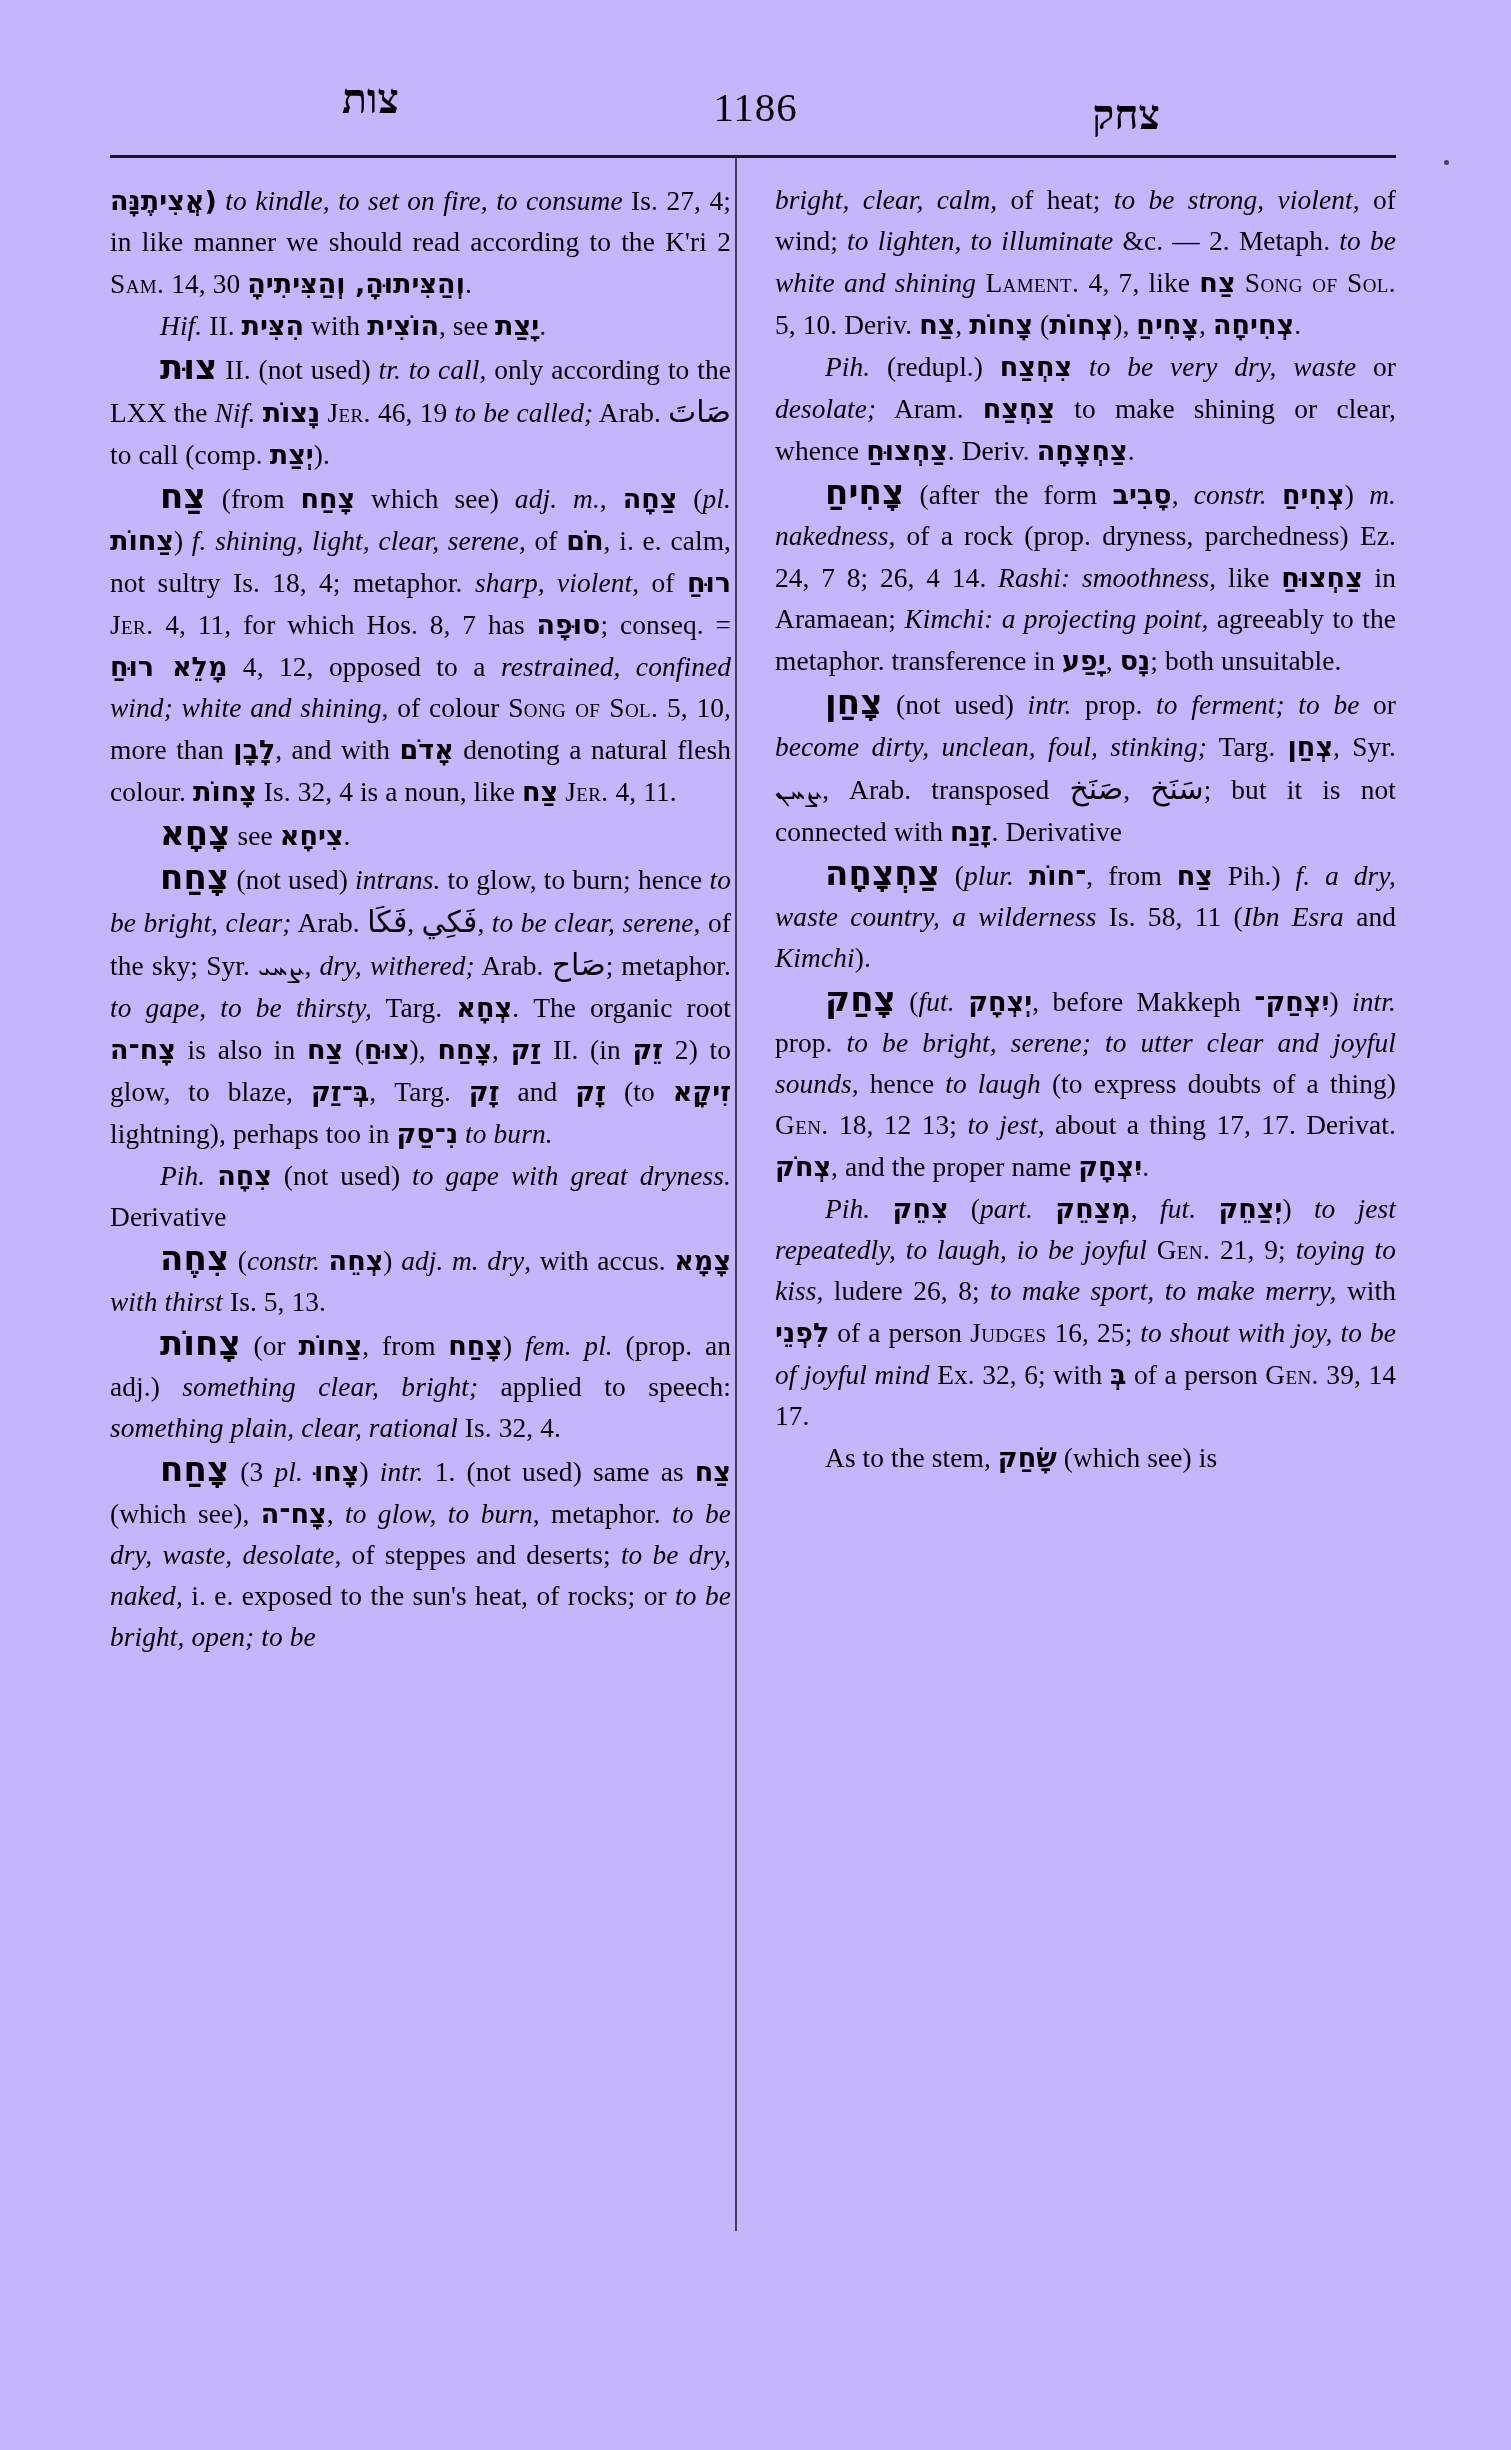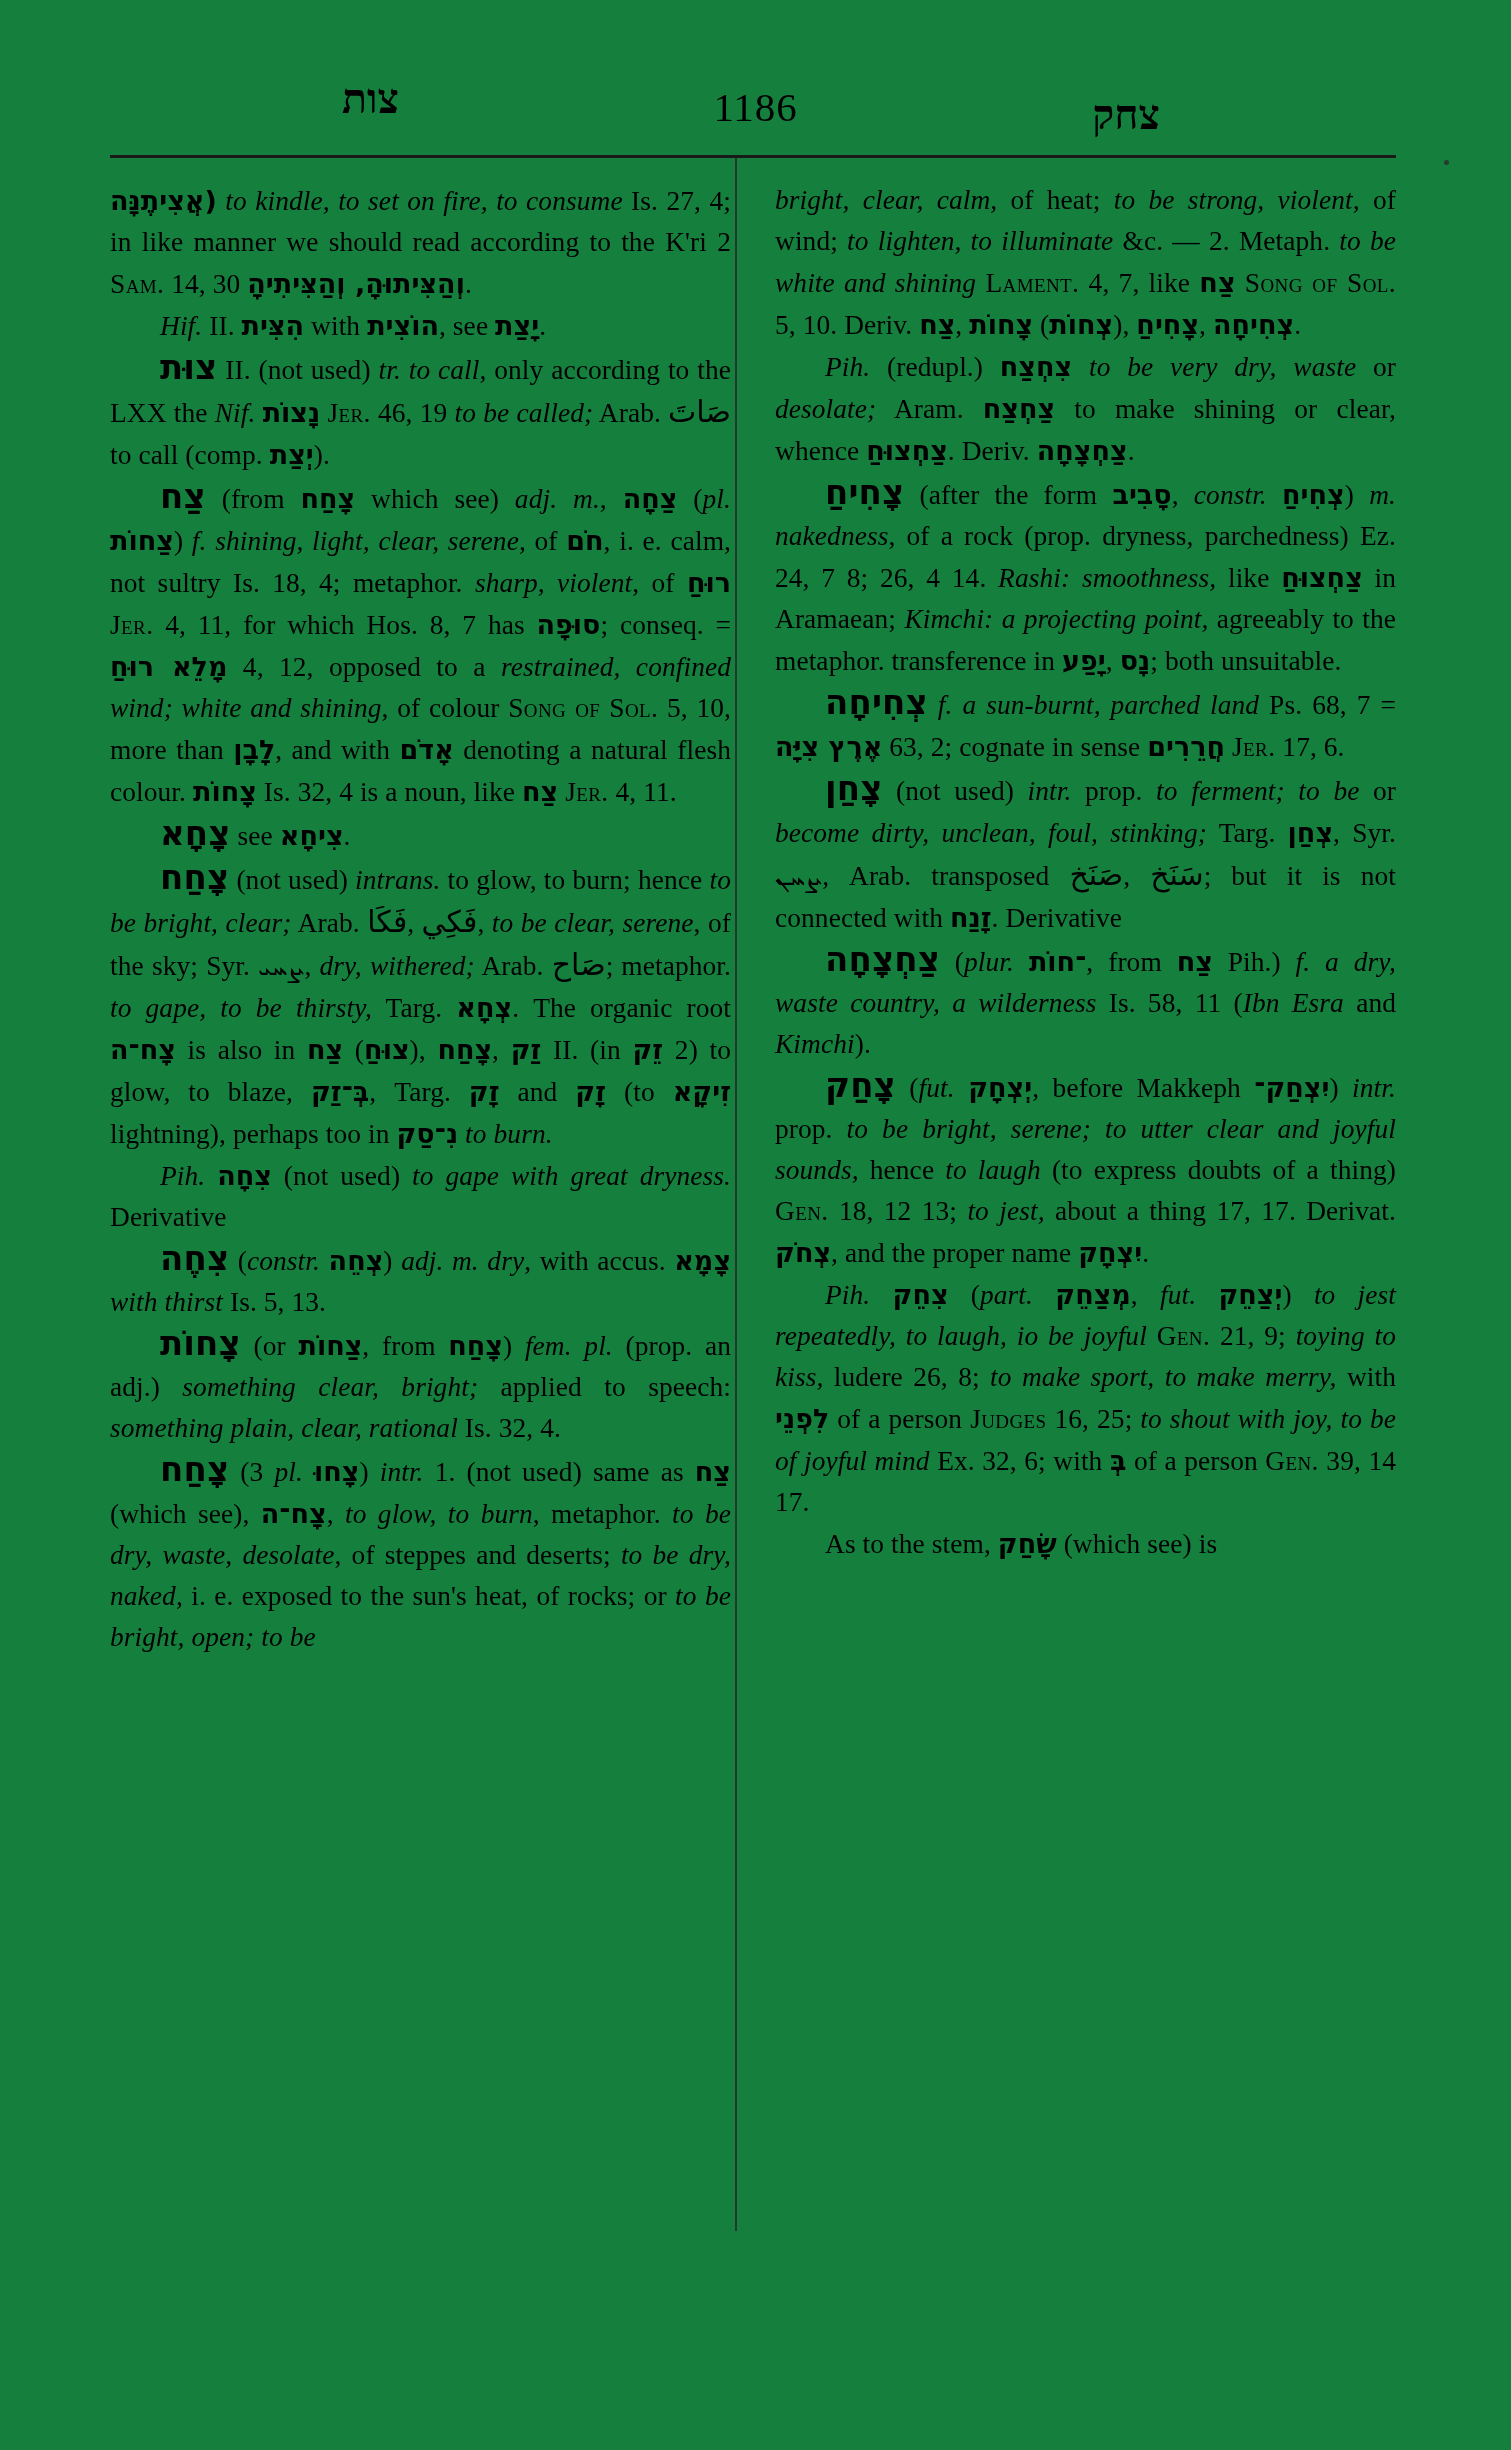--- a/index.html
+++ b/index.html
@@ -4,21 +4,21 @@
 <style>
   html, body {
     margin: 0;
     padding: 0;
     background: #ffffff;
   }
   .page {
     position: relative;
     width: 1512px;
     height: 2450px;
-    background: #15803d;
+    background: #c4b5fd;
     overflow: hidden;
     font-family: "Liberation Serif", "DejaVu Serif", serif;
     color: #000000;
   }
   
   .head {
     position: absolute;
     left: 108px;
     top: 79px;
     width: 1295px;
@@ -152,21 +152,20 @@
       <p class="para indent" id="entry-tsachach"><span class="lemma">צָחַח</span><span> (not used) </span><span class="it">intrans.</span><span> to glow, to burn; hence </span><span class="it">to be bright, clear;</span><span> Arab. </span><span class="ar">فَكَا</span><span>, </span><span class="ar">فَكِي</span><span>, </span><span class="it">to be clear, serene</span><span>, of the sky; Syr. </span><span class="sy">ܨܚܝ</span><span>, </span><span class="it">dry, withered;</span><span> Arab. </span><span class="ar">صَاح</span><span>; metaphor. </span><span class="it">to gape, to be thirsty,</span><span> Targ. </span><span class="hb">צְחָא</span><span>. The organic root </span><span class="hb">צָח־ה</span><span> is also in </span><span class="hb">צַח</span><span> (</span><span class="hb">צוּחַ</span><span>), </span><span class="hb">צָחַח</span><span>, </span><span class="hb">זַק</span><span> II. (in </span><span class="hb">זֵק</span><span> 2) to glow, to blaze, </span><span class="hb">בְּ־זַק</span><span>, Targ. </span><span class="hb">זָק</span><span> and </span><span class="hb">זָק</span><span> (to </span><span class="hb">זִיקָא</span><span> lightning), perhaps too in </span><span class="hb">נִ־סַק</span><span> </span><span class="it">to burn.</span></p>
       <p class="para indent" id="entry-pih-tsachah"><span class="it">Pih.</span><span> </span><span class="hb">צִחָה</span><span> (not used) </span><span class="it">to gape with great dryness.</span><span> Derivative</span></p>
       <p class="para indent" id="entry-tsicheh"><span class="lemma">צִחֶה</span><span> (</span><span class="it">constr.</span><span> </span><span class="hb">צְחֵה</span><span>) </span><span class="it">adj. m. dry</span><span>, with accus. </span><span class="hb">צָמָא</span><span> </span><span class="it">with thirst</span><span> Is. 5, 13.</span></p>
       <p class="para indent" id="entry-tsachot"><span class="lemma">צָחוֹת</span><span> (or </span><span class="hb">צַחוֹת</span><span>, from </span><span class="hb">צָחַח</span><span>) </span><span class="it">fem. pl.</span><span> (prop. an adj.) </span><span class="it">something clear, bright;</span><span> applied to speech: </span><span class="it">something plain, clear, rational</span><span> Is. 32, 4.</span></p>
       <p class="para indent" id="entry-tsachach-2"><span class="lemma">צָחַח</span><span> (3 </span><span class="it">pl.</span><span> </span><span class="hb">צָחוּ</span><span>) </span><span class="it">intr.</span><span> 1. (not used) same as </span><span class="hb">צַח</span><span> (which see), </span><span class="hb">צָח־ה</span><span>, </span><span class="it">to glow, to burn</span><span>, metaphor. </span><span class="it">to be dry, waste, desolate</span><span>, of steppes and deserts; </span><span class="it">to be dry, naked</span><span>, i. e. exposed to the sun's heat, of rocks; or </span><span class="it">to be bright, open; to be</span></p>
     </div>
   <div class="col col-right" id="col-right">
       <p class="para hang" id="entry-right-cont"><span class="it">bright, clear, calm,</span><span> of heat; </span><span class="it">to be strong, violent,</span><span> of wind; </span><span class="it">to lighten, to illuminate</span><span> &amp;c. — 2. Metaph. </span><span class="it">to be white and shining</span><span> </span><span class="sc">Lament.</span><span> 4, 7, like </span><span class="hb">צַח</span><span> </span><span class="sc">Song of Sol.</span><span> 5, 10. Deriv. </span><span class="hb">צַח</span><span>, </span><span class="hb">צָחוֹת</span><span> (</span><span class="hb">צְחוֹת</span><span>), </span><span class="hb">צָחִיחַ</span><span>, </span><span class="hb">צְחִיחָה</span><span>.</span></p>
       <p class="para indent" id="entry-pih-redupl"><span class="it">Pih.</span><span> (redupl.) </span><span class="hb">צִחְצַח</span><span> </span><span class="it">to be very dry, waste</span><span> or </span><span class="it">desolate;</span><span> Aram. </span><span class="hb">צַחְצַח</span><span> to make shining or clear, whence </span><span class="hb">צַחְצוּחַ</span><span>. Deriv. </span><span class="hb">צַחְצָחָה</span><span>.</span></p>
       <p class="para indent" id="entry-tsachiach"><span class="lemma">צָחִיחַ</span><span> (after the form </span><span class="hb">סָבִיב</span><span>, </span><span class="it">constr.</span><span> </span><span class="hb">צְחִיחַ</span><span>) </span><span class="it">m. nakedness</span><span>, of a rock (prop. dryness, parchedness) Ez. 24, 7 8; 26, 4 14. </span><span class="it">Rashi: smoothness,</span><span> like </span><span class="hb">צַחְצוּחַ</span><span> in Aramaean; </span><span class="it">Kimchi: a projecting point,</span><span> agreeably to the metaphor. transference in </span><span class="hb">יָפַע</span><span>, </span><span class="hb">נָס</span><span>; both unsuitable.</span></p>
-      <p class="para indent" id="entry-tsechichah"><span class="lemma">צְחִיחָה</span><span> </span><span class="it">f. a sun-burnt, parched land</span><span> Ps. 68, 7 = </span><span class="hb">אֶרֶץ צִיָּה</span><span> 63, 2; cognate in sense </span><span class="hb">חֲרֵרִים</span><span> </span><span class="sc">Jer.</span><span> 17, 6.</span></p>
       <p class="para indent" id="entry-tsachan"><span class="lemma">צָחַן</span><span> (not used) </span><span class="it">intr.</span><span> prop. </span><span class="it">to ferment;</span><span> </span><span class="it">to be</span><span> or </span><span class="it">become dirty, unclean, foul, stinking;</span><span> Targ. </span><span class="hb">צְחַן</span><span>, Syr. </span><span class="sy">ܨܚܢ</span><span>, Arab. transposed </span><span class="ar">صَنَخ</span><span>, </span><span class="ar">سَنَخ</span><span>; but it is not connected with </span><span class="hb">זָנַח</span><span>. Derivative</span></p>
       <p class="para indent" id="entry-tsachtsachah"><span class="lemma">צַחְצָחָה</span><span> (</span><span class="it">plur.</span><span> </span><span class="hb">־חוֹת</span><span>, from </span><span class="hb">צַח</span><span> Pih.) </span><span class="it">f. a dry, waste country, a wilderness</span><span> Is. 58, 11 (</span><span class="it">Ibn Esra</span><span> and </span><span class="it">Kimchi</span><span>).</span></p>
       <p class="para indent" id="entry-tsachaq"><span class="lemma">צָחַק</span><span> (</span><span class="it">fut.</span><span> </span><span class="hb">יְצְחָק</span><span>, before Makkeph </span><span class="hb">יִצְחַק־</span><span>) </span><span class="it">intr.</span><span> prop. </span><span class="it">to be bright, serene; to utter clear and joyful sounds,</span><span> hence </span><span class="it">to laugh</span><span> (to express doubts of a thing) </span><span class="sc">Gen.</span><span> 18, 12 13; </span><span class="it">to jest,</span><span> about a thing 17, 17. Derivat. </span><span class="hb">צְחֹק</span><span>, and the proper name </span><span class="hb">יִצְחָק</span><span>.</span></p>
       <p class="para indent" id="entry-pih-tsicheq"><span class="it">Pih.</span><span> </span><span class="hb">צִחֵק</span><span> (</span><span class="it">part.</span><span> </span><span class="hb">מְצַחֵק</span><span>, </span><span class="it">fut.</span><span> </span><span class="hb">יְצַחֵק</span><span>) </span><span class="it">to jest repeatedly, to laugh, io be joyful</span><span> </span><span class="sc">Gen.</span><span> 21, 9; </span><span class="it">toying to kiss,</span><span> ludere 26, 8; </span><span class="it">to make sport, to make merry,</span><span> with </span><span class="hb">לִפְנֵי</span><span> of a person </span><span class="sc">Judges</span><span> 16, 25; </span><span class="it">to shout with joy, to be of joyful mind</span><span> Ex. 32, 6; with </span><span class="hb">בְּ</span><span> of a person </span><span class="sc">Gen.</span><span> 39, 14 17.</span></p>
       <p class="para indent" id="entry-stem-note"><span>As to the stem, </span><span class="hb">שָׂחַק</span><span> (which see) is</span></p>
     </div>
 
 </div>
 
 

